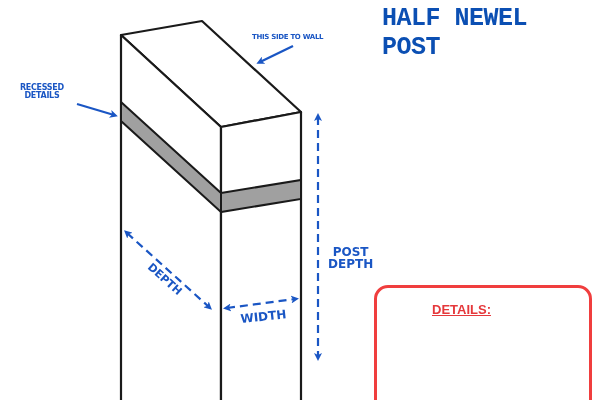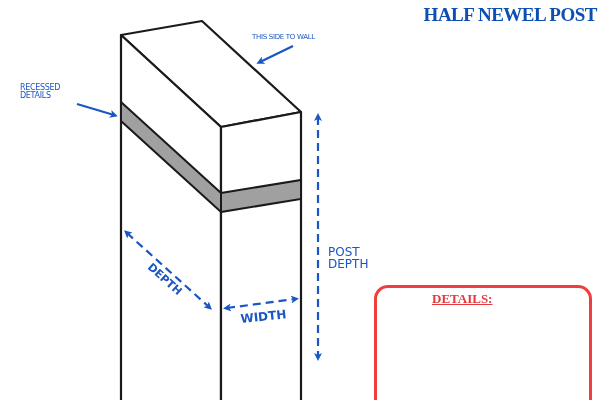--- a/index.html
+++ b/index.html
@@ -1,32 +1,32 @@
 <!DOCTYPE html>
 <html><head>
 <meta charset="utf-8">
 <style>
   html, body { margin: 0; padding: 0; background: #ffffff; }
   body { width: 600px; height: 400px; position: relative; overflow: hidden; font-family: "DejaVu Sans", sans-serif; }
   #diagram { position: absolute; left: 0; top: 0; width: 600px; height: 400px; }
   .title {
-    position: absolute; left: 382px; top: 4px; width: 215px; text-align: right;
-    font-family: Liberation Serif, serif; font-weight: bold; font-size: 19px;
+    position: absolute; left: 382px; top: 4px; width: 215px; text-align: left;
+    font-family: Liberation Mono, monospace; font-weight: bold; font-size: 25px;
     color: #0b4fb3; letter-spacing: -0.5px;
   }
-  .lbl { position: absolute; font-family: "DejaVu Sans", sans-serif; font-weight: normal; color: #1a56c4; line-height: 1.0; text-align: left; }
+  .lbl { position: absolute; font-family: "DejaVu Sans", sans-serif; font-weight: bold; color: #1a56c4; line-height: 1.0; text-align: center; }
   .lbl-wall { left: 252px; top: 34px; font-size: 7px; letter-spacing: -0.3px; }
   .lbl-channel { left: 20px; top: 84px; font-size: 8px; letter-spacing: -0.3px; }
   .lbl-height { left: 328px; top: 246px; font-size: 12px; }
   .details-box {
     position: absolute; left: 374px; top: 285px; width: 218px; height: 130px;
     border: 3px solid #f03e3e; border-radius: 14px; box-sizing: border-box; background: #fff;
   }
   .details-label {
-    position: absolute; left: 7px; top: 3px; font-family: Liberation Serif, serif;
+    position: absolute; left: 7px; top: 14px; font-family: Liberation Sans, sans-serif;
     font-weight: bold; font-size: 13px; color: #e5383b; text-decoration: underline; padding-left: 48px;
   }
 </style>
 </head>
 <body>
 
 <svg id="diagram" viewBox="0 0 600 400" xmlns="http://www.w3.org/2000/svg">
   <defs>
     <marker id="ah" markerWidth="8" markerHeight="8" refX="4" refY="4" orient="auto-start-reverse" markerUnits="userSpaceOnUse">
       <path d="M0,0 L8,4 L0,8 L2,4 Z" fill="#1a56c4"></path>

